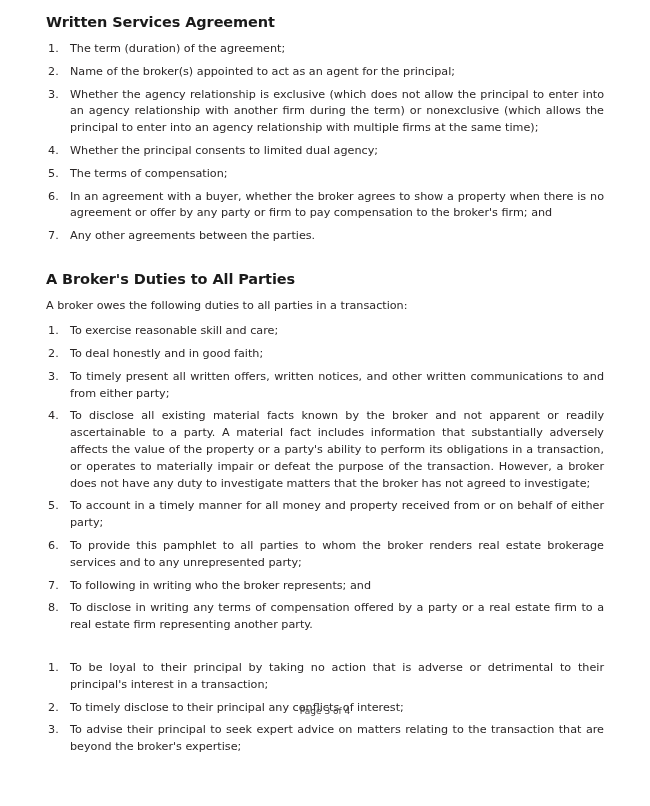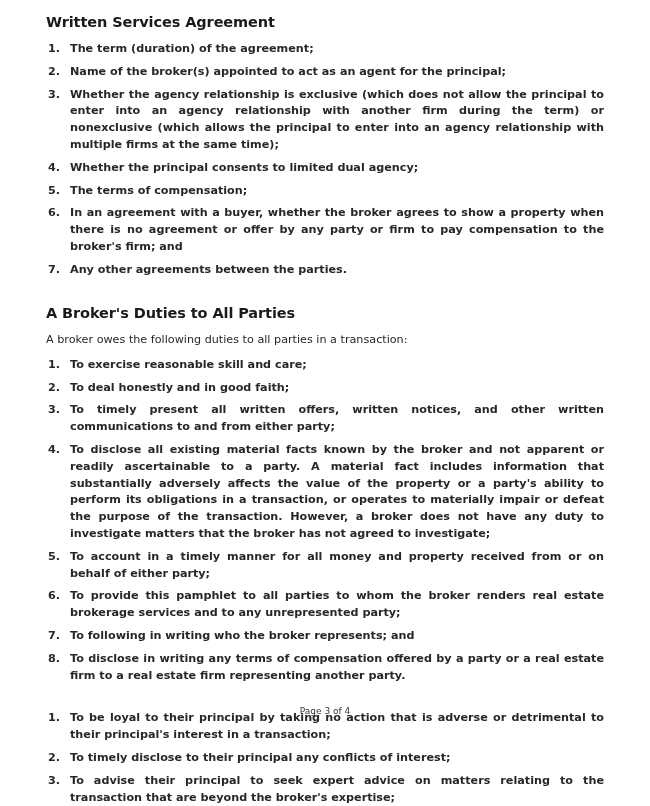--- a/index.html
+++ b/index.html
@@ -36,21 +36,20 @@
     font-size: 11.2px;
     line-height: 1.45;
     margin: 0 0 9px 0;
     color: #2a2626;
   }
   ol.list {
     list-style: none;
     margin: 0;
     padding: 0;
     counter-reset: item;
-    font-weight: bold;
   }
   ol.list > li {
     position: relative;
     padding-left: 24px;
     font-size: 11.2px;
     line-height: 1.5;
     margin-bottom: 6px;
     text-align: justify;
     color: #2a2626;
   }

